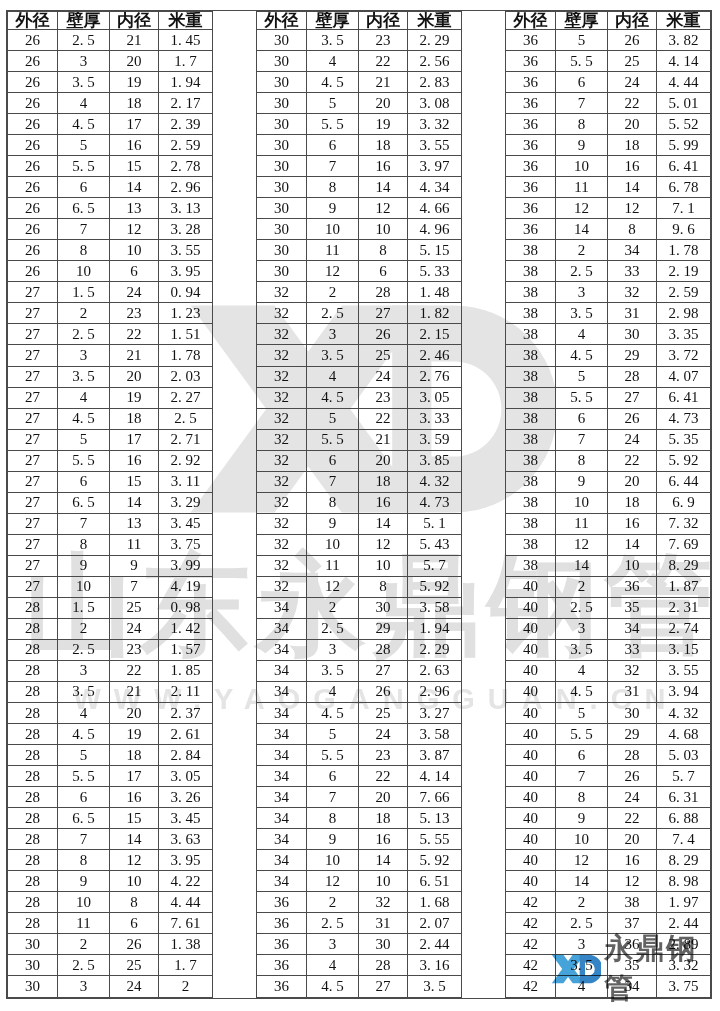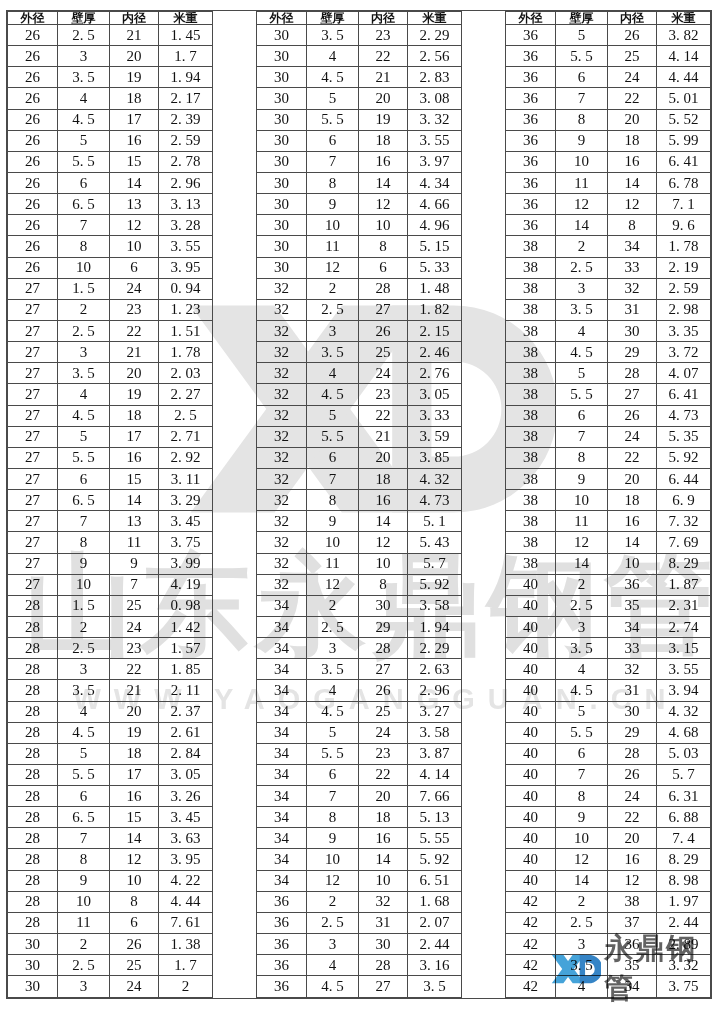--- a/index.html
+++ b/index.html
@@ -30,21 +30,21 @@
     position:absolute; left:6px; top:10px; width:706px; height:989px;
     border:1px solid #4a4a4a; display:flex; z-index:1;
   }
   table { border-collapse:collapse; table-layout:fixed; width:205px; height:100%; background:transparent; }
   .spacer { width:45px; }
   th, td {
     border:1px solid #4a4a4a; text-align:center; vertical-align:middle;
     padding:0; font-size:15px; line-height:1; color:#121212;
     overflow:hidden; white-space:nowrap;
   }
-  th { font-weight:bold; font-size:12px; }
+  th { font-weight:bold; font-size:17px; }
   col.c1 { width:50px; } col.c2 { width:52px; } col.c3 { width:49px; } col.c4 { width:54px; }
 
   
   .brand { position:absolute; left:551px; top:929px; z-index:2; mix-blend-mode:multiply; }
   .brand-row { display:flex; align-items:center; gap:3px; }
   .brand-logo-svg { width:54px; height:38px; }
   .brand-name {
     font-family:"Liberation Sans","DejaVu Sans",sans-serif;
     font-weight:bold; font-size:29px; letter-spacing:2px; color:rgba(70,70,70,0.85);
   }

